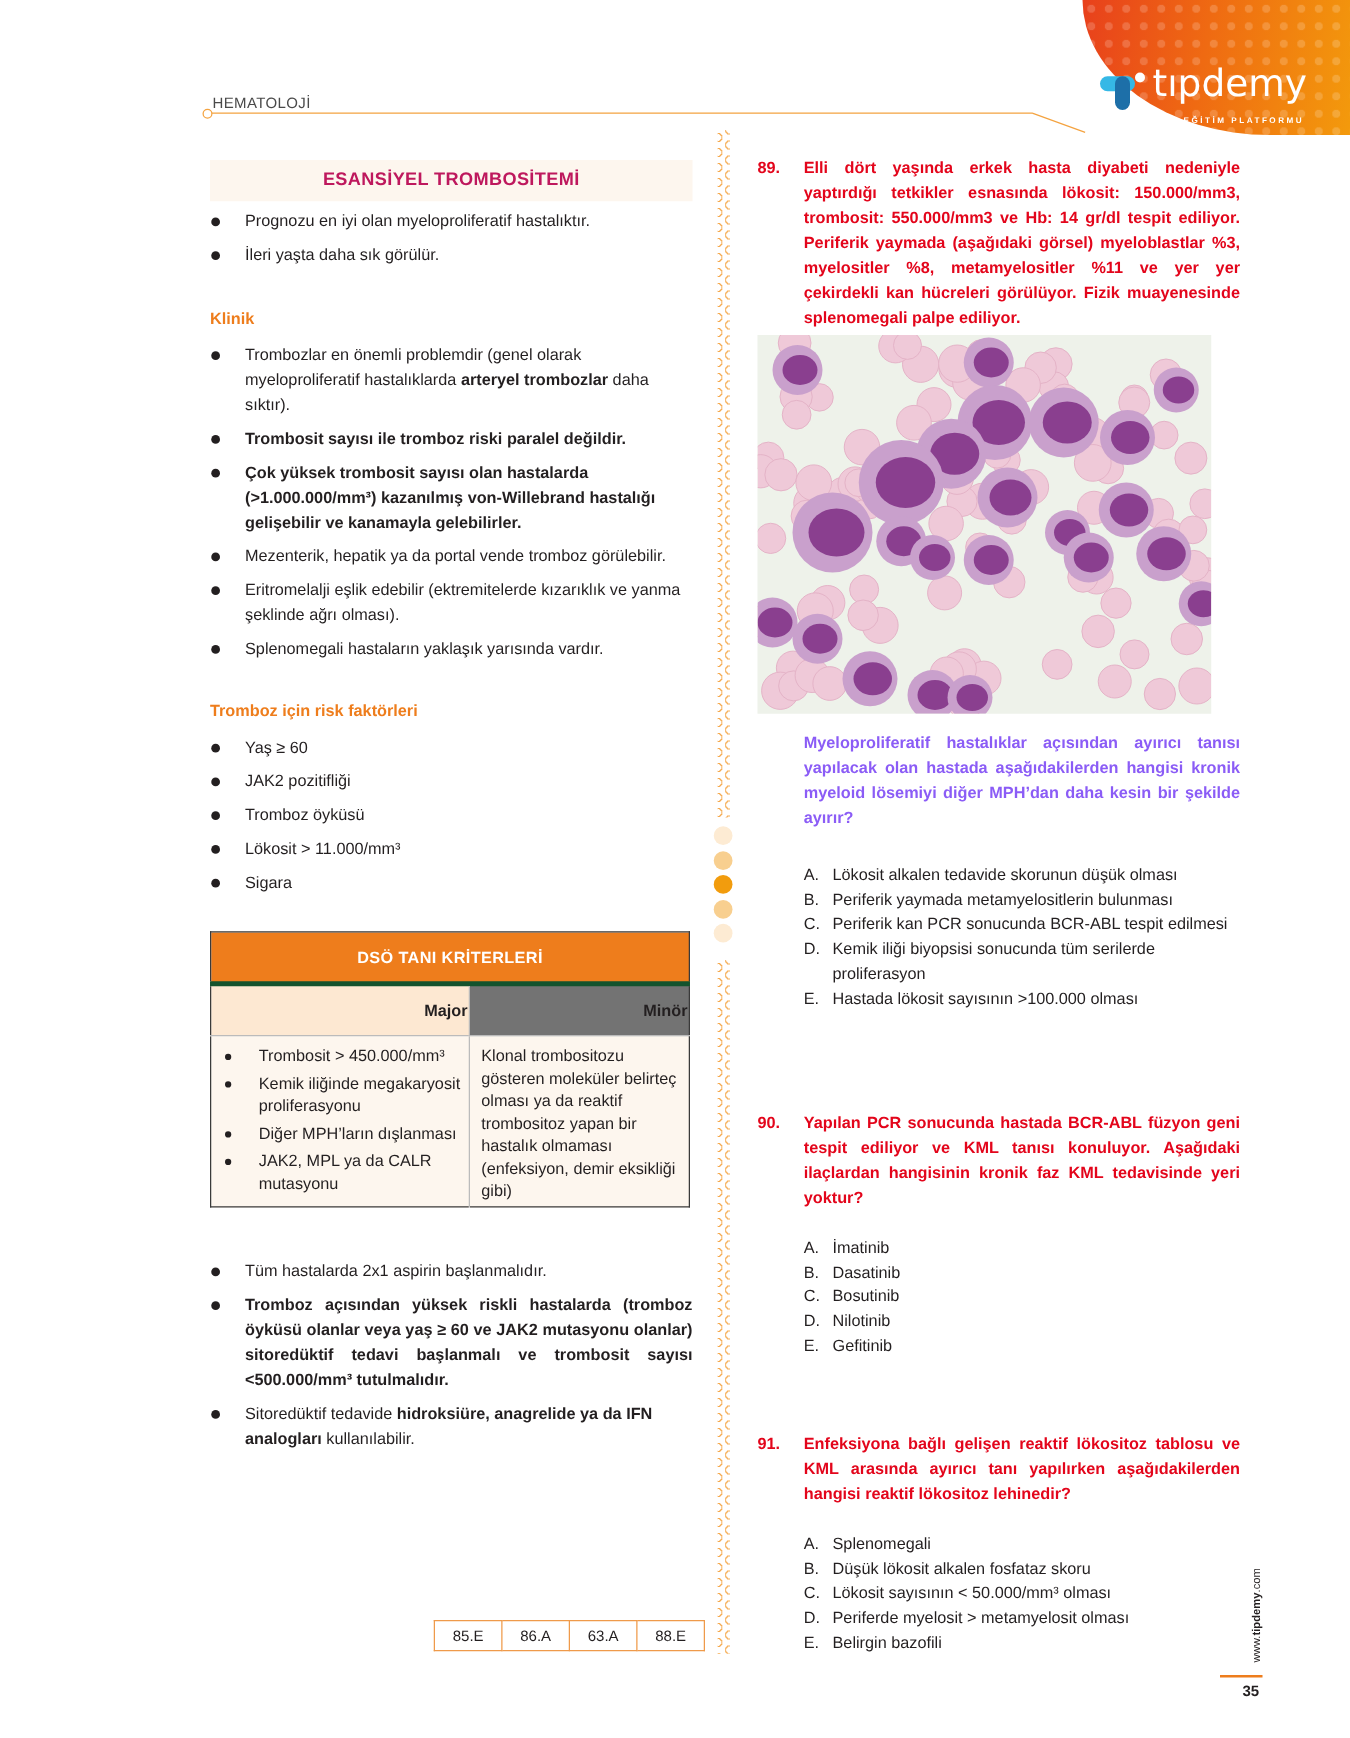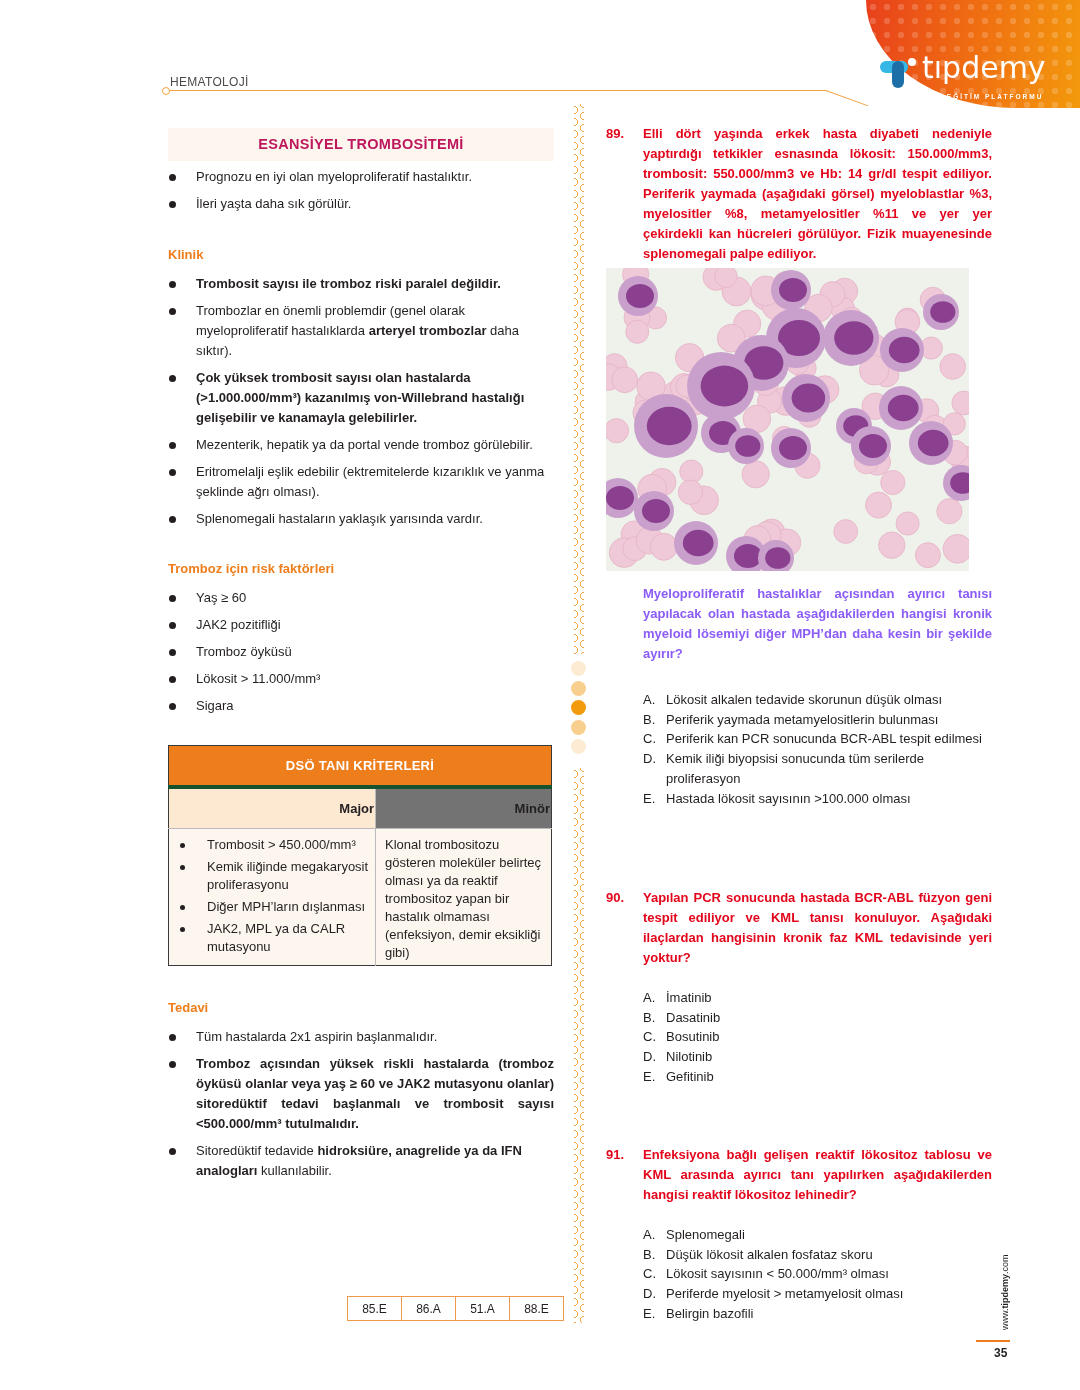--- a/index.html
+++ b/index.html
@@ -123,22 +123,22 @@
 
   <ul class="b">
     <li><span class="dot"></span><span>Prognozu en iyi olan myeloproliferatif hastalıktır.</span></li>
     <li><span class="dot"></span><span>İleri yaşta daha sık görülür.</span></li>
   </ul>
 
   <div style="height:24px"></div>
   <div class="sub-h">Klinik</div>
   <div style="height:9px"></div>
   <ul class="b">
+    <li><span class="dot"></span><span>Trombozlar en önemli problemdir (genel olarak myeloproliferatif hastalıklarda </span><b>arteryel trombozlar</b><span> daha sıktır).</span></li>
     <li><span class="dot"></span><b>Trombosit sayısı ile tromboz riski paralel değildir.</b></li>
-    <li><span class="dot"></span><span>Trombozlar en önemli problemdir (genel olarak myeloproliferatif hastalıklarda </span><b>arteryel trombozlar</b><span> daha sıktır).</span></li>
     <li><span class="dot"></span><b>Çok yüksek trombosit sayısı olan hastalarda (&gt;1.000.000/mm³) kazanılmış von-Willebrand hastalığı gelişebilir ve kanamayla gelebilirler.</b></li>
     <li><span class="dot"></span><span>Mezenterik, hepatik ya da portal vende tromboz görülebilir.</span></li>
     <li><span class="dot"></span><span>Eritromelalji eşlik edebilir (ektremitelerde kızarıklık ve yanma şeklinde ağrı olması).</span></li>
     <li><span class="dot"></span><span>Splenomegali hastaların yaklaşık yarısında vardır.</span></li>
   </ul>
 
   <div style="height:23px"></div>
   <div class="sub-h">Tromboz için risk faktörleri</div>
   <div style="height:9px"></div>
   <ul class="b">
@@ -169,35 +169,34 @@
         </ul>
       </td>
       <td class="colsep">
         <div class="minor-text">Klonal trombositozu gösteren moleküler belirteç olması ya da reaktif trombositoz yapan bir hastalık olmaması (enfeksiyon, demir eksikliği gibi)</div>
       </td>
     </tr>
   </tbody>
     </table>
 
   <div style="height:32px"></div>
-  <div class="sub-h">Tedavi</div>
   <div style="height:9px"></div>
   <ul class="b">
     <li><span class="dot"></span><span>Tüm hastalarda 2x1 aspirin başlanmalıdır.</span></li>
     <li class="just"><span class="dot"></span><b>Tromboz açısından yüksek riskli hastalarda (tromboz öyküsü olanlar veya yaş ≥ 60 ve JAK2 mutasyonu olanlar) sitoredüktif tedavi başlanmalı ve trombosit sayısı &lt;500.000/mm³ tutulmalıdır.</b></li>
     <li><span class="dot"></span><span>Sitoredüktif tedavide </span><b>hidroksiüre, anagrelide ya da IFN analogları</b><span> kullanılabilir.</span></li>
   </ul>
 </div>
 
 <table id="answer-key" class="abs">
   <tbody>
       <tr>
     <td>85.E</td>
     <td>86.A</td>
-    <td>51.A</td>
+    <td>63.A</td>
     <td>88.E</td>
   </tr>
 </tbody>
   </table>
 
 <div class="q" style="top:124px">
   <span class="num">89.</span>
   <div class="stem">Elli dört yaşında erkek hasta diyabeti nedeniyle yaptırdığı tetkikler esnasında lökosit: 150.000/mm3, trombosit: 550.000/mm3 ve Hb: 14 gr/dl tespit ediliyor. Periferik yaymada (aşağıdaki görsel) myeloblastlar %3, myelositler %8, metamyelositler %11 ve yer yer çekirdekli kan hücreleri görülüyor. Fizik muayenesinde splenomegali palpe ediliyor.</div>
 </div>
 

